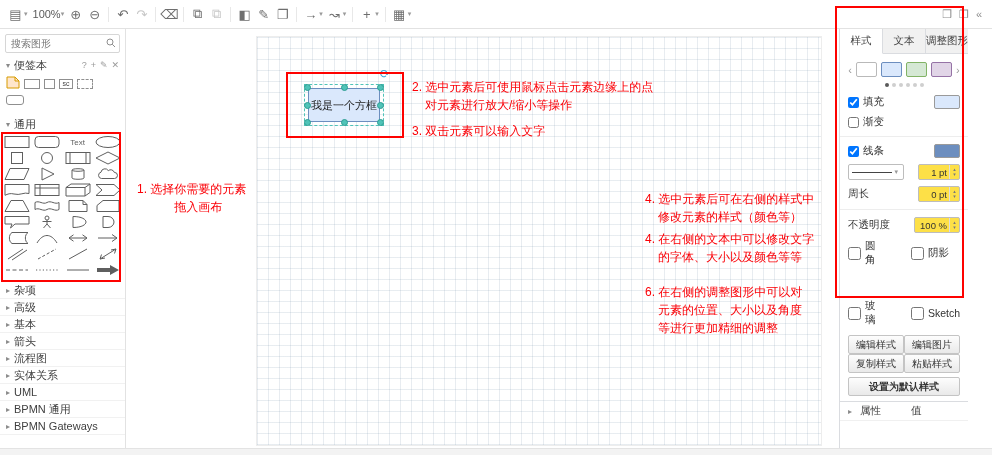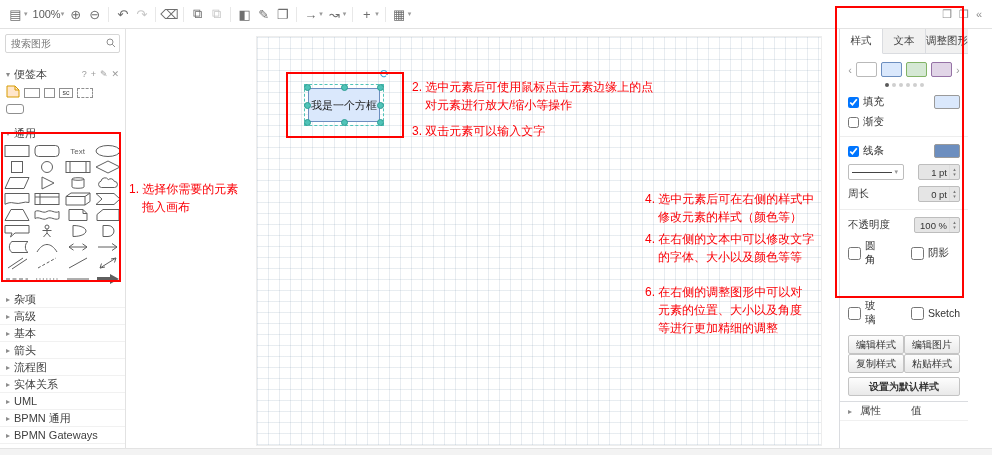--- a/index.html
+++ b/index.html
@@ -14,21 +14,21 @@
   .tbi.dis { color:#c8c8c8; }
   .caret { font-size:7px; color:#9a9a9a; margin:0 2px 0 -1px; }
   .tb-sep { width:1px; height:15px; background:#e8e8e8; margin:0 4px; }
   .zoomlab { font-size:11px; color:#5a5a5a; margin:0 1px 0 3px; }
   .tb-right { margin-left:auto; display:flex; align-items:center; gap:7px; padding-right:4px; }
   .tb-right span { font-size:11px; color:#8d8d8d; }
 
   
   .sidebar { position:absolute; top:29px; left:0; width:126px; bottom:7px; background:#fff;
     border-right:1px solid #e2e2e2; font-size:11px; color:#4d4d4d; }
-  .search-row { position:relative; margin:5px 5px 13px 5px; }
+  .search-row { position:relative; margin:5px 5px 4px 5px; }
   .search-row input { width:100%; height:19px; border:1px solid #d6d6d6; border-radius:2px;
     font-size:10px; padding:0 16px 0 5px; color:#555; outline:none; }
   .search-icon { position:absolute; right:4px; top:4px; }
   .section-h { display:flex; align-items:center; height:16px; padding:0 6px; color:#3f3f3f; }
   .tri { font-size:8px; color:#8a8a8a; margin-right:4px; }
   .sec-icons { margin-left:auto; display:flex; gap:4px; }
   .sec-icons span { font-size:9px; color:#9a9a9a; }
   .scratch { padding:3px 6px 6px 6px; height:43px; }
   .scratch .row { display:flex; align-items:center; gap:4px; margin-bottom:4px; }
   .thumb { border:1px solid #8f8f8f; background:#fff; }
@@ -75,21 +75,21 @@
   .frow { display:flex; align-items:center; padding:3px 8px; gap:4px; }
   .frow label { font-size:10.5px; color:#333; }
   .frow input[type=checkbox] { width:11px; height:11px; }
   .spacer { flex:1; }
   .colorbtn { width:26px; height:14px; border:1px solid #9a9a9a; border-radius:2px; }
   .fdiv { border-top:1px solid #ededed; margin:4px 0; }
   .linestyle { width:56px; height:16px; border:1px solid #bdbdbd; border-radius:2px; display:flex;
     align-items:center; padding:0 3px; gap:3px; }
   .linestyle .ln { flex:1; border-top:1px solid #444; }
   .stepper { width:42px; height:16px; border:1px solid #bdbdbd; border-radius:2px; display:flex;
-    align-items:stretch; background:#e5e5e5; }
+    align-items:stretch; background:#fde047; }
   .stepper.wide { width:46px; }
   .stepval { flex:1; font-size:9.5px; color:#333; display:flex; align-items:center;
     justify-content:flex-end; padding-right:2px; }
   .steparrows { width:10px; border-left:1px solid #ddd; display:flex; flex-direction:column;
     align-items:center; justify-content:center; font-size:5px; color:#777; line-height:5px; }
   .graylab { color:#999; }
   .cbgrid { display:grid; grid-template-columns:1fr 1fr; row-gap:4px; padding:3px 8px;gap:32px; }
   .cbitem { display:flex; align-items:center; gap:4px; font-size:10.5px; }
   .btngrid { display:grid; grid-template-columns:1fr 1fr; gap:0; padding:5px 8px 0 8px; }
   .btn { height:19px; background:linear-gradient(#fdfdfd,#e9e9e9); border:1px solid #c4c4c4;
@@ -438,21 +438,21 @@
       <span class="h" style="right:-4px;top:-4px;"></span>
       <span class="h" style="left:-4px;top:14px;"></span>
       <span class="h" style="right:-4px;top:14px;"></span>
       <span class="h" style="left:-4px;bottom:-4px;"></span>
       <span class="h" style="left:33px;bottom:-4px;"></span>
       <span class="h" style="right:-4px;bottom:-4px;"></span>
       <span class="rot">⟳</span>
     </div>
     <div class="redbox" style="left:160px; top:43px; width:118px; height:66px;"></div>
 
-    <div class="anno" style="left:3px; top:151px;">
+    <div class="anno" style="left:11px; top:151px;text-align:center;">
       <div>1. 选择你需要的元素</div>
       <div class="ind">拖入画布</div>
     </div>
     <div class="anno" style="left:286px; top:49px;">
       <div>2. 选中元素后可使用鼠标点击元素边缘上的点</div>
       <div class="ind">对元素进行放大/缩小等操作</div>
     </div>
     <div class="anno" style="left:286px; top:93px;">
       <div>3. 双击元素可以输入文字</div>
     </div>

